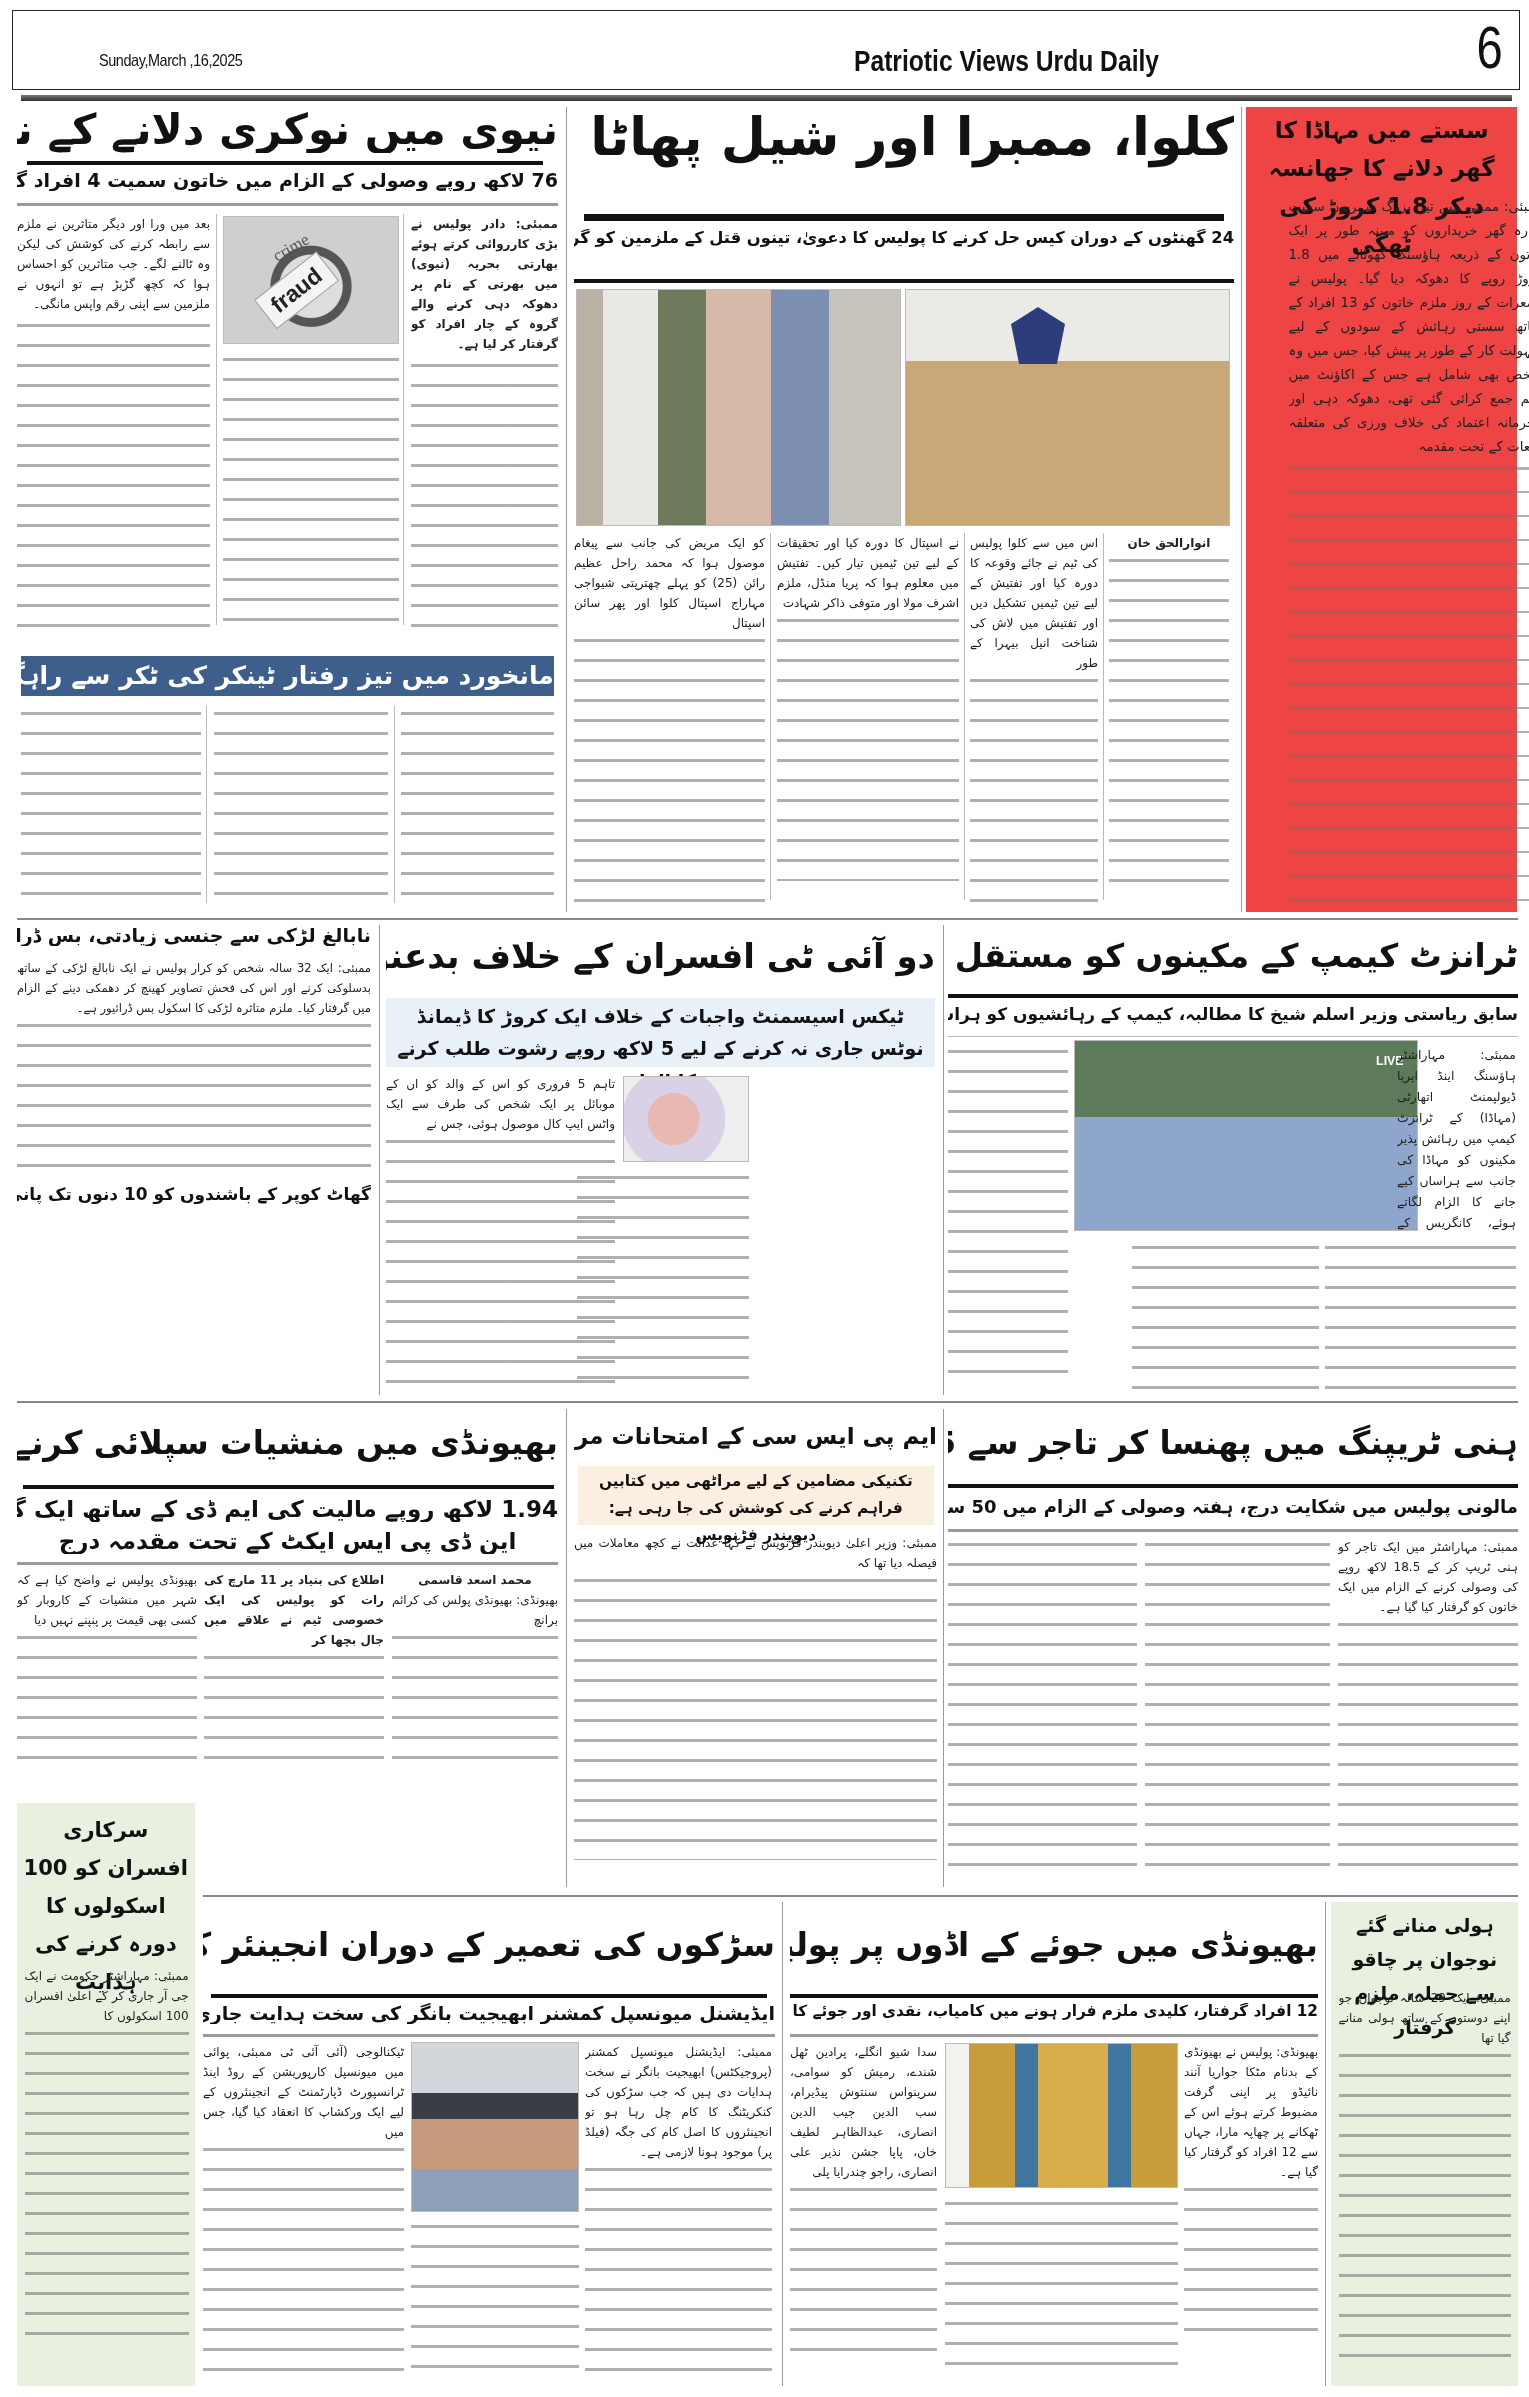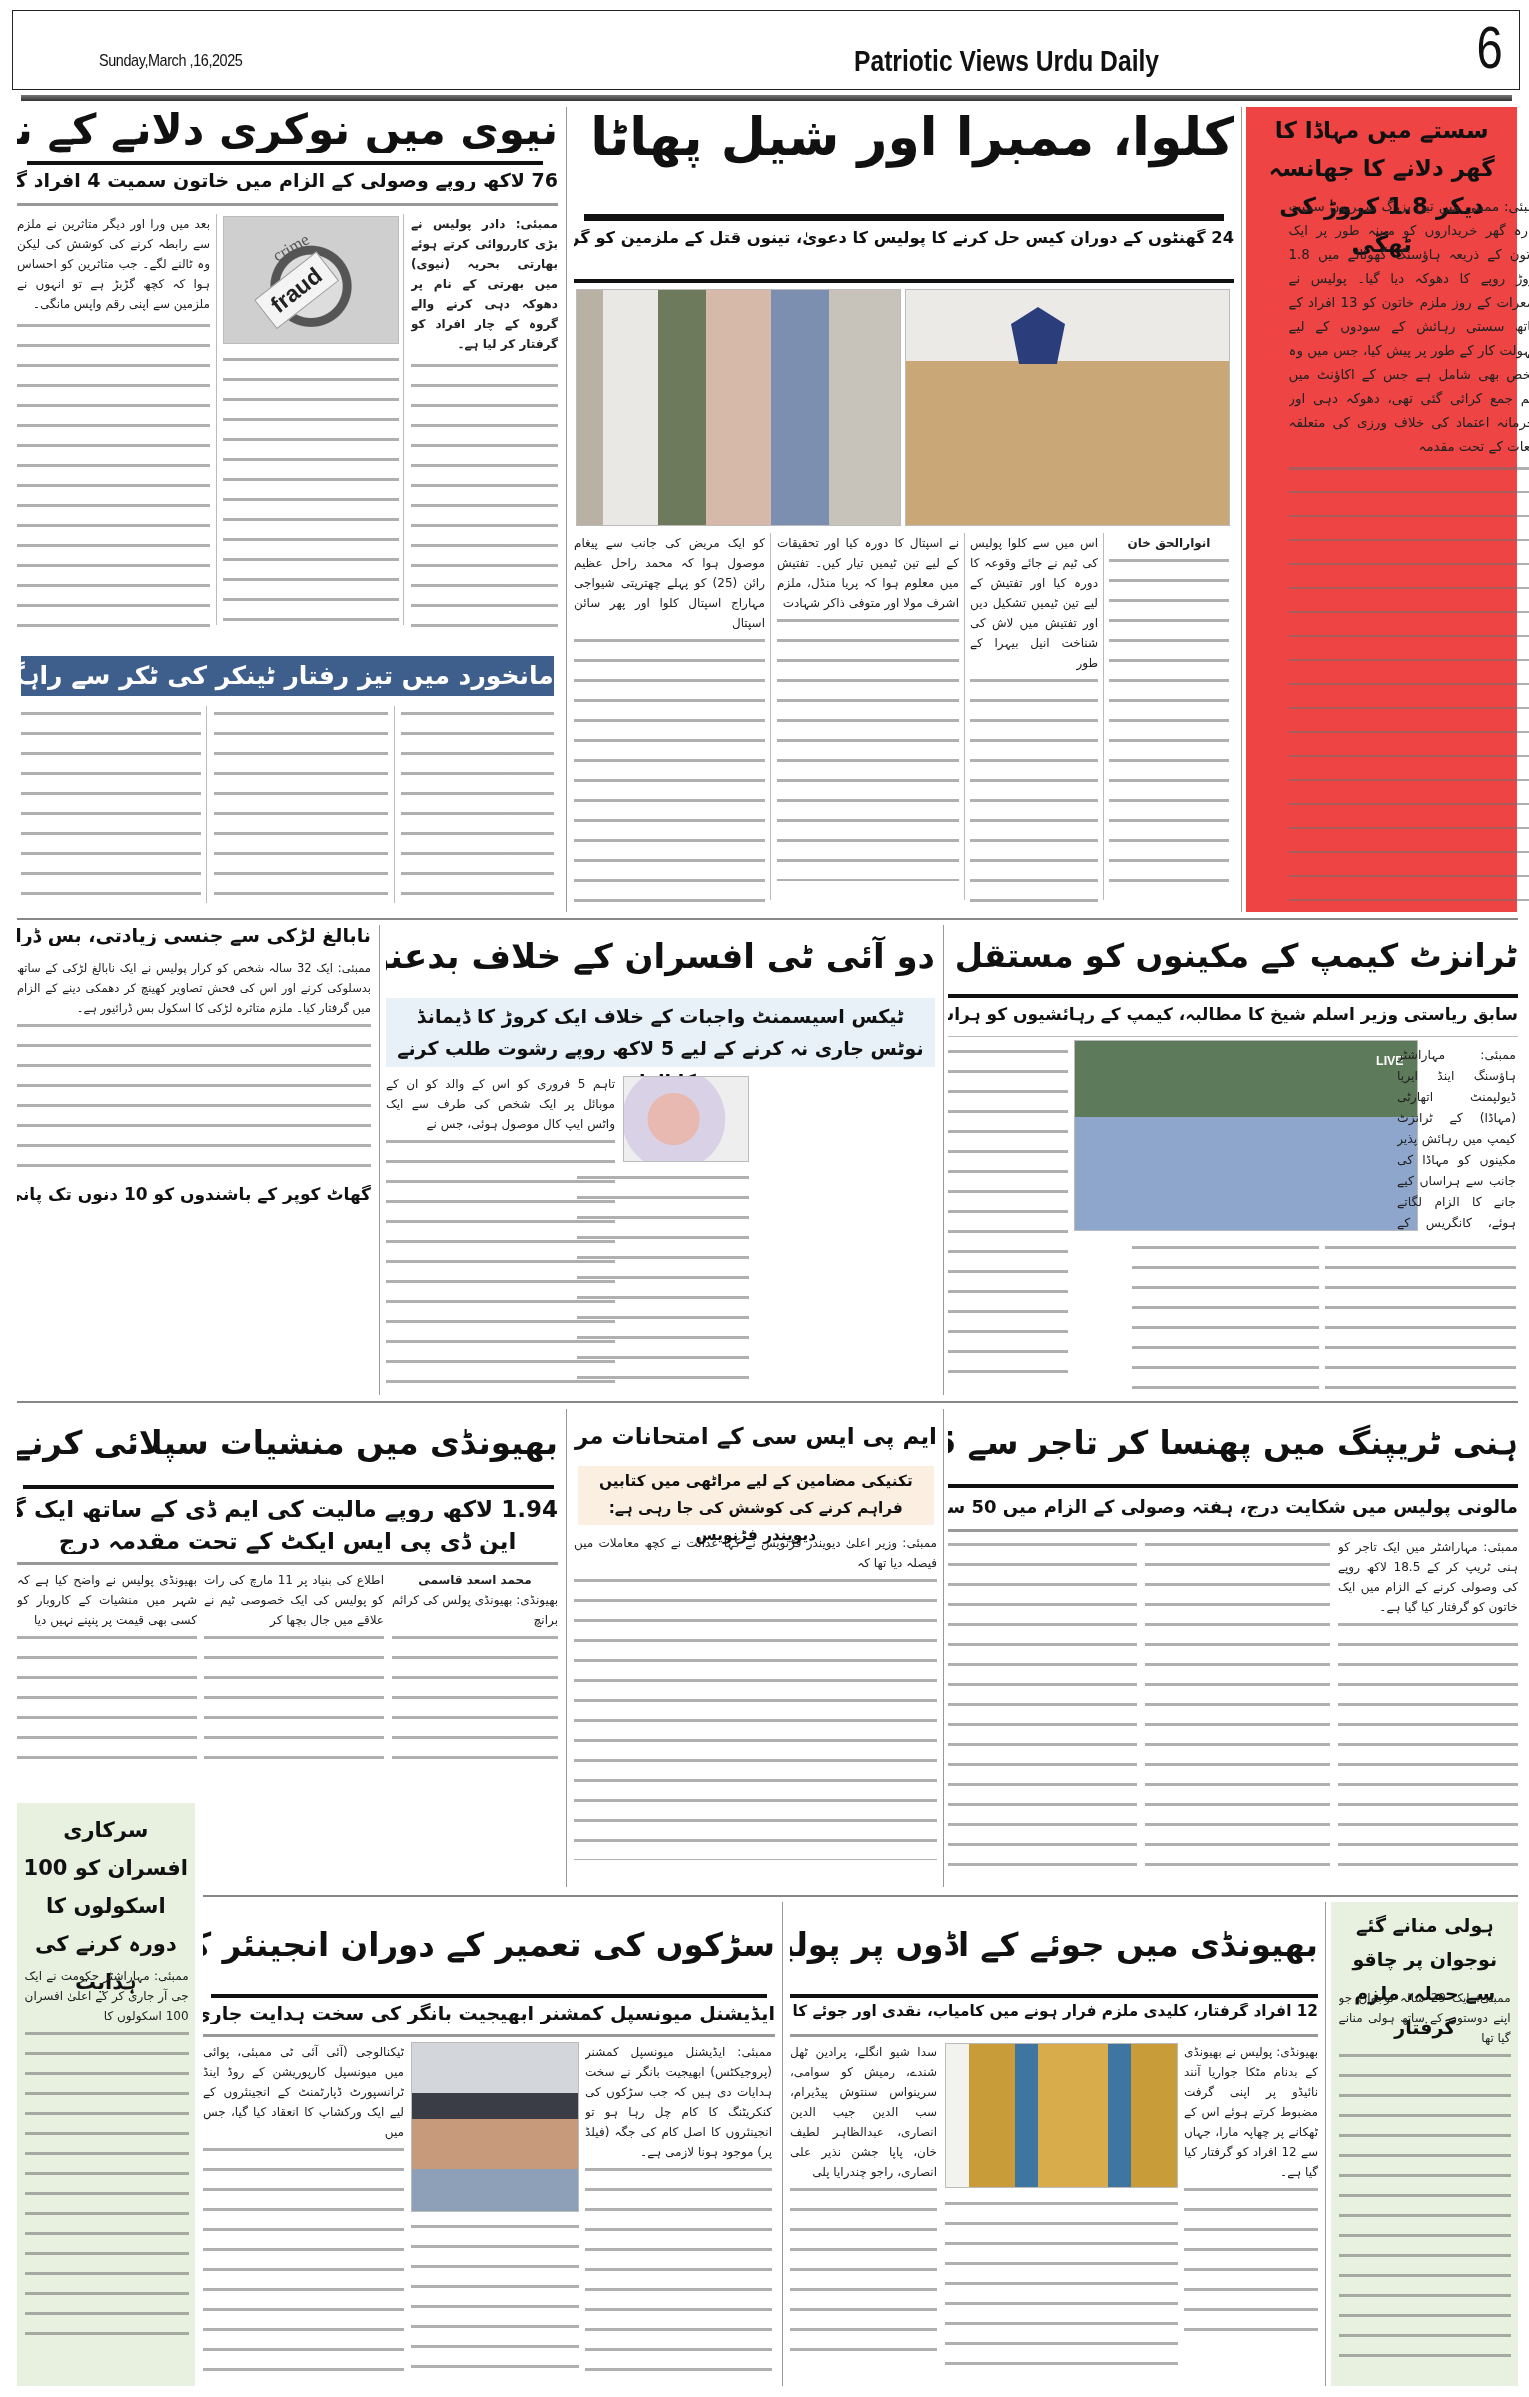--- a/index.html
+++ b/index.html
@@ -182,21 +182,21 @@
   <div class="abs urdu hl" style="left:0;top:0;width:541px;font-size:32.5px;line-height:69px;">بھیونڈی میں منشیات سپلائی کرنے والا گروہ بے نقاب</div>
   <div class="abs rule" style="left:5.7px;top:76px;width:531px;height:3.8px;"></div>
   <div class="abs urdu hl" style="left:0;top:88px;width:541px;font-size:23px;">1.94 لاکھ روپے مالیت کی ایم ڈی کے ساتھ ایک گرفتار</div>
   <div class="abs urdu hl" style="left:0;top:120px;width:541px;font-size:23px;">این ڈی پی ایس ایکٹ کے تحت مقدمہ درج</div>
   <div class="abs rule-thin" style="left:0;top:153px;width:541px;"></div>
   <div class="abs body-col" style="left:375px;top:161px;width:166px;height:201px;">
     <div style="text-align:center;font-weight:bold;">محمد اسعد قاسمی</div>
     <span>بھیونڈی: بھیونڈی پولس کی کرائم برانچ</span>
     <div class="lines" style="height:134px;"></div>
   </div>
-  <div class="abs body-col" style="left:187px;top:161px;width:180px;height:201px;">
+  <div class="abs body-col" style="left:187px;top:161px;width:180px;height:201px;font-weight:bold;">
     <span>اطلاع کی بنیاد پر 11 مارچ کی رات کو پولیس کی ایک خصوصی ٹیم نے علاقے میں جال بچھا کر</span>
     <div class="lines" style="height:143px;"></div>
   </div>
   <div class="abs body-col" style="left:0;top:161px;width:180px;height:201px;">
     <span>بھیونڈی پولیس نے واضح کیا ہے کہ شہر میں منشیات کے کاروبار کو کسی بھی قیمت پر پنپنے نہیں دیا</span>
     <div class="lines" style="height:143px;"></div>
   </div>
 </section>
 
 <div class="abs vline" style="left:566px;top:1409px;height:478px;background:#999;"></div>

